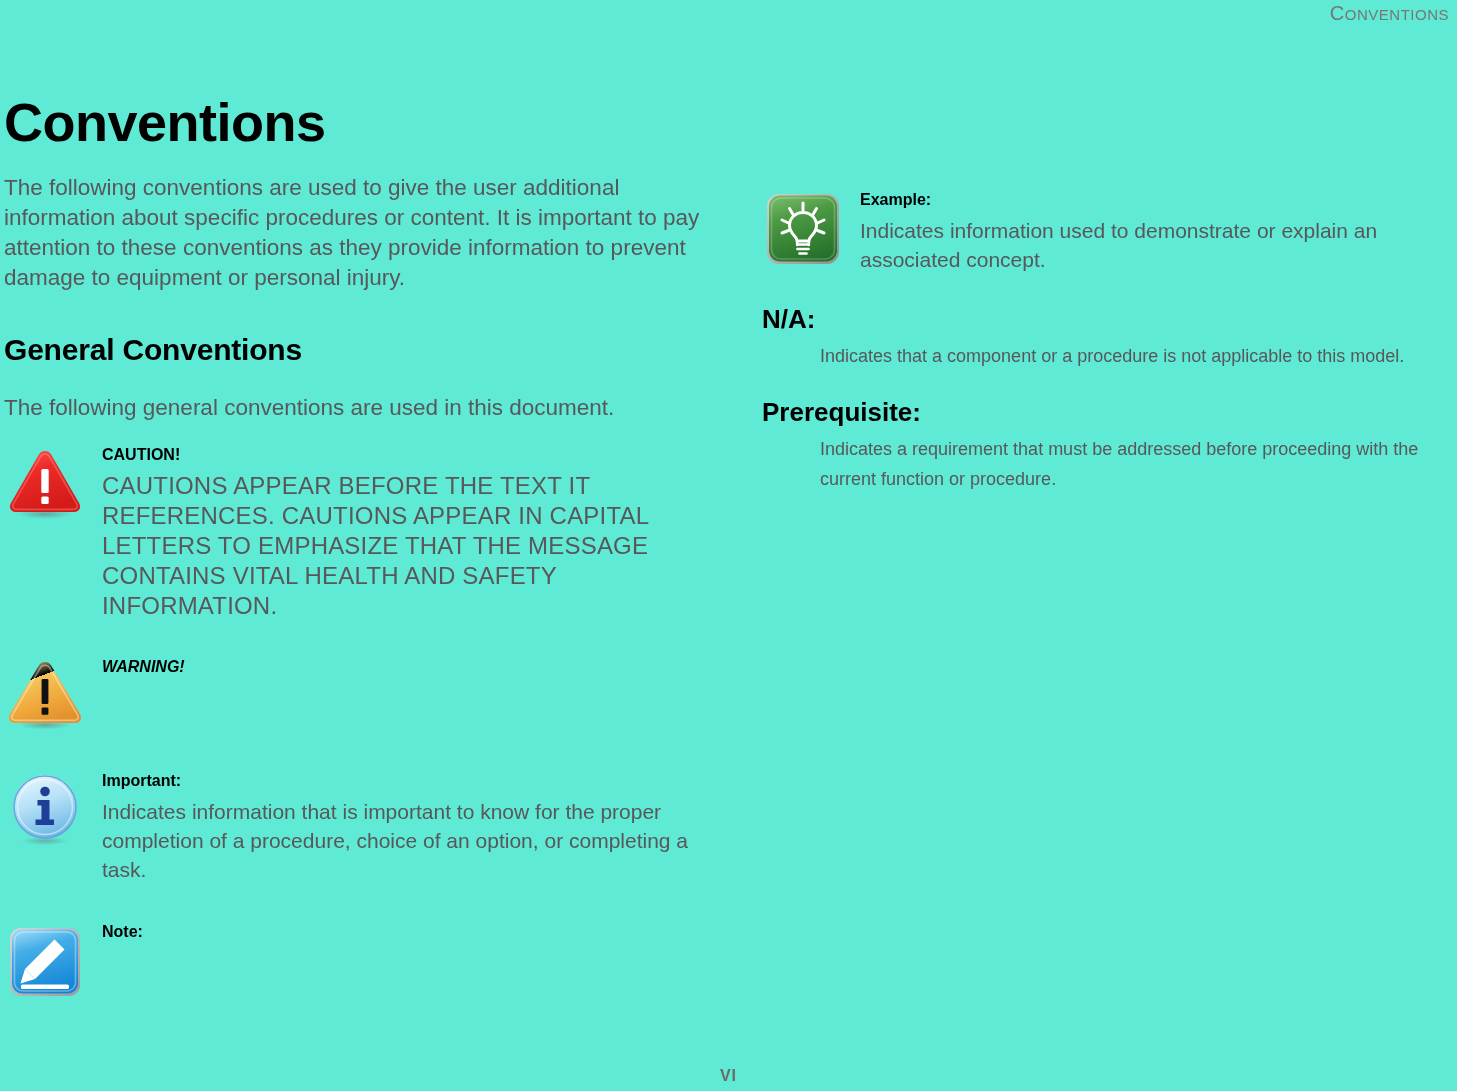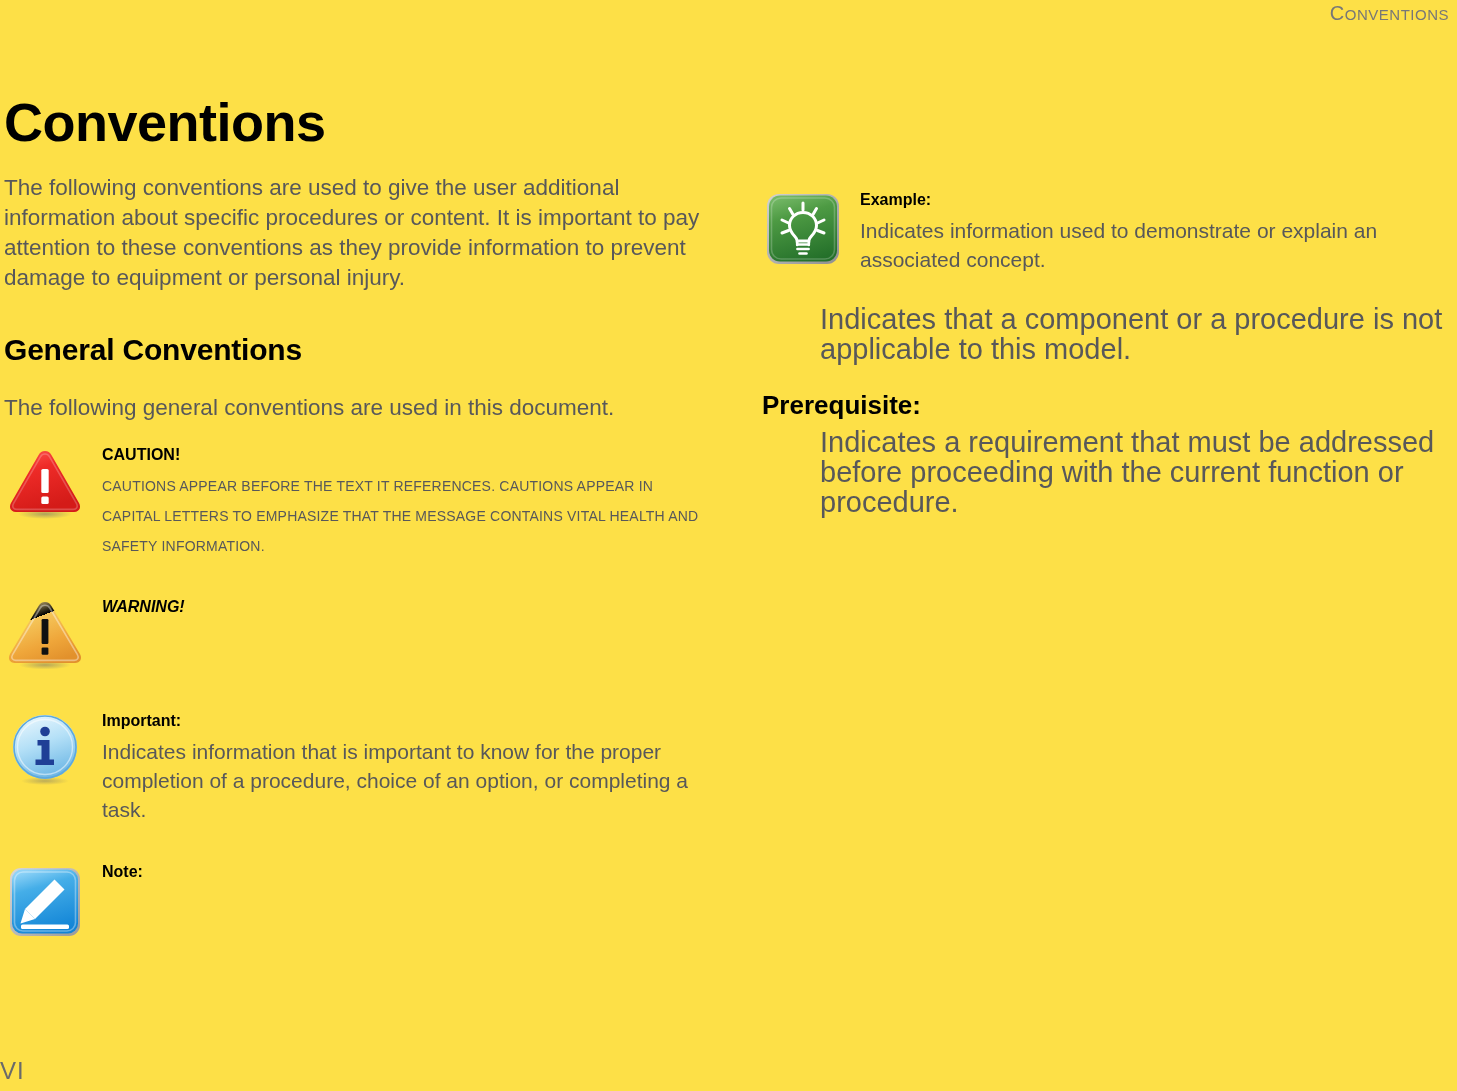--- a/index.html
+++ b/index.html
@@ -9,21 +9,21 @@
   }
   body {
     font-family: "Liberation Sans", sans-serif;
     color: #4a4a4a;
   }
   .page {
     position: relative;
     width: 1457px;
     height: 1091px;
     overflow: hidden;
-    background: #fde047;
+    background: #5eead4;
   }
 
   
   .running-header {
     position: absolute;
     top: 2px;
     right: 8px;
     font-size: 17px;
     color: #777777;
     letter-spacing: 0.5px;
@@ -95,50 +95,51 @@
     line-height: 28px;
     margin: 0 0 2px 0;
   }
   .admon-body {
     font-size: 21px;
     line-height: 29px;
     color: #58585a;
     margin: 0;
   }
   .admon-body.smallcaps {
-    font-size: 14px;
+    font-size: 24px;
     line-height: 30px;
     letter-spacing: 0.2px;
   }
 
   
   .defblock { margin-top: 26px; }
   .defterm {
     font-size: 26px;
     font-weight: bold;
     color: #000000;
     margin: 0 0 6px 0;
   }
   .defdesc {
-    font-size: 29px;
+    font-size: 18px;
     line-height: 30px;
     color: #58585a;
     margin: 0 0 0 58px;
   }
 
   
   .footer-pagenum {
     position: absolute;
     left: 0;
     right: 0;
     bottom: 6px;
-    text-align: left;
-    font-size: 24px;
+    text-align: center;
+    font-size: 16px;
     color: #6a6a6a;
     letter-spacing: 1px;
+    font-weight: bold;
   }
 
   
   .icon-svg { display: block; width: 82px; height: 82px; }
 </style>
 </head>
 <body>
 
 <div class="page">
 
@@ -297,20 +298,21 @@
             <line x1="37.5" y1="65.5" x2="44.5" y2="65.5"></line>
           </g>
           <path d="M35.2 53 L35.2 57 M46.8 53 L46.8 57" stroke="#ffffff" stroke-width="2.6" stroke-linecap="round"></path>
         </svg>
       </div>
       <div class="admon-title">Example:</div>
       <p class="admon-body">Indicates information used to demonstrate or explain an associated concept.</p>
     </div>
 
     <div class="defblock" style="margin-top:30px;">
+      <div class="defterm">N/A:</div>
       <p class="defdesc">Indicates that a component or a procedure is not applicable to this model.</p>
     </div>
 
     <div class="defblock" style="margin-top:26px;">
       <div class="defterm">Prerequisite:</div>
       <p class="defdesc">Indicates a requirement that must be addressed before proceeding with the current function or procedure.</p>
     </div>
 
   </div>
 

